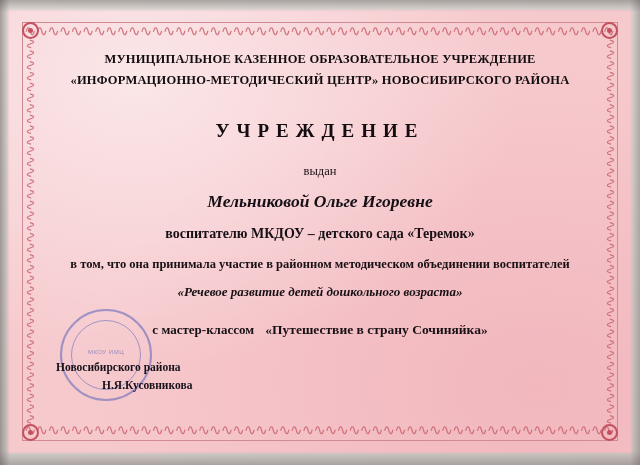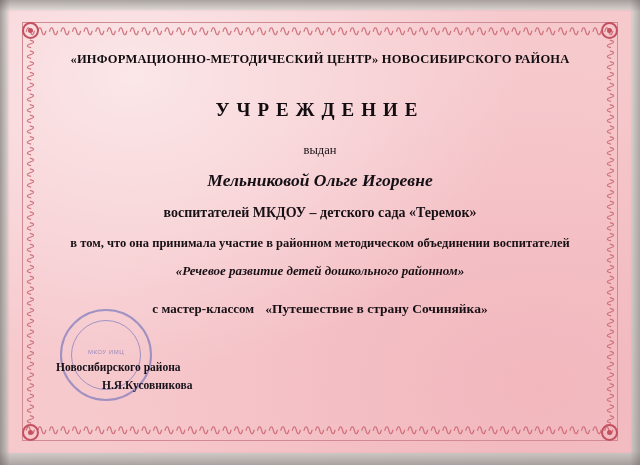--- a/index.html
+++ b/index.html
@@ -259,30 +259,31 @@
     <div class="wave wave-bottom">∿∿∿∿∿∿∿∿∿∿∿∿∿∿∿∿∿∿∿∿∿∿∿∿∿∿∿∿∿∿∿∿∿∿∿∿∿∿∿∿∿∿∿∿∿∿∿∿∿∿∿∿∿∿∿∿∿∿∿∿∿∿∿∿∿∿∿∿∿∿∿∿∿∿∿∿</div>
     <div class="wave wave-left">∿∿∿∿∿∿∿∿∿∿∿∿∿∿∿∿∿∿∿∿∿∿∿∿∿∿∿∿∿∿∿∿∿∿∿∿∿∿∿∿∿∿∿∿∿∿∿∿∿∿</div>
     <div class="wave wave-right">∿∿∿∿∿∿∿∿∿∿∿∿∿∿∿∿∿∿∿∿∿∿∿∿∿∿∿∿∿∿∿∿∿∿∿∿∿∿∿∿∿∿∿∿∿∿∿∿∿∿</div>
 
     <div class="corner corner-tl"></div>
     <div class="corner corner-tr"></div>
     <div class="corner corner-bl"></div>
     <div class="corner corner-br"></div>
 
     <div class="inner">
+      <div class="org-line">МУНИЦИПАЛЬНОЕ КАЗЕННОЕ ОБРАЗОВАТЕЛЬНОЕ УЧРЕЖДЕНИЕ</div>
       <div class="org-line second">«ИНФОРМАЦИОННО-МЕТОДИЧЕСКИЙ ЦЕНТР» НОВОСИБИРСКОГО РАЙОНА</div>
 
       <div class="title">УЧРЕЖДЕНИЕ</div>
 
       <div class="issued-to-label">выдан</div>
       <div class="recipient">Мельниковой Ольге Игоревне</div>
-      <div class="position">воспитателей МКДОУ – детского сада «Теремок»</div>
+      <div class="position">воспитателю МКДОУ – детского сада «Теремок»</div>
 
       <div class="body-text">в том, что она принимала участие в районном методическом объединении   воспитателей</div>
-      <div class="event-title">«Речевое развитие детей дошкольного районном»</div>
+      <div class="event-title">«Речевое развитие детей дошкольного возраста»</div>
 
       <div class="masterclass">
         <span>с мастер-классом</span>
         <span class="mc-name">«Путешествие в страну Сочиняйка»</span>
       </div>
     </div>
 
     <div class="stamp">
       <div class="stamp-text">МКОУ ИМЦ</div>
     </div>

